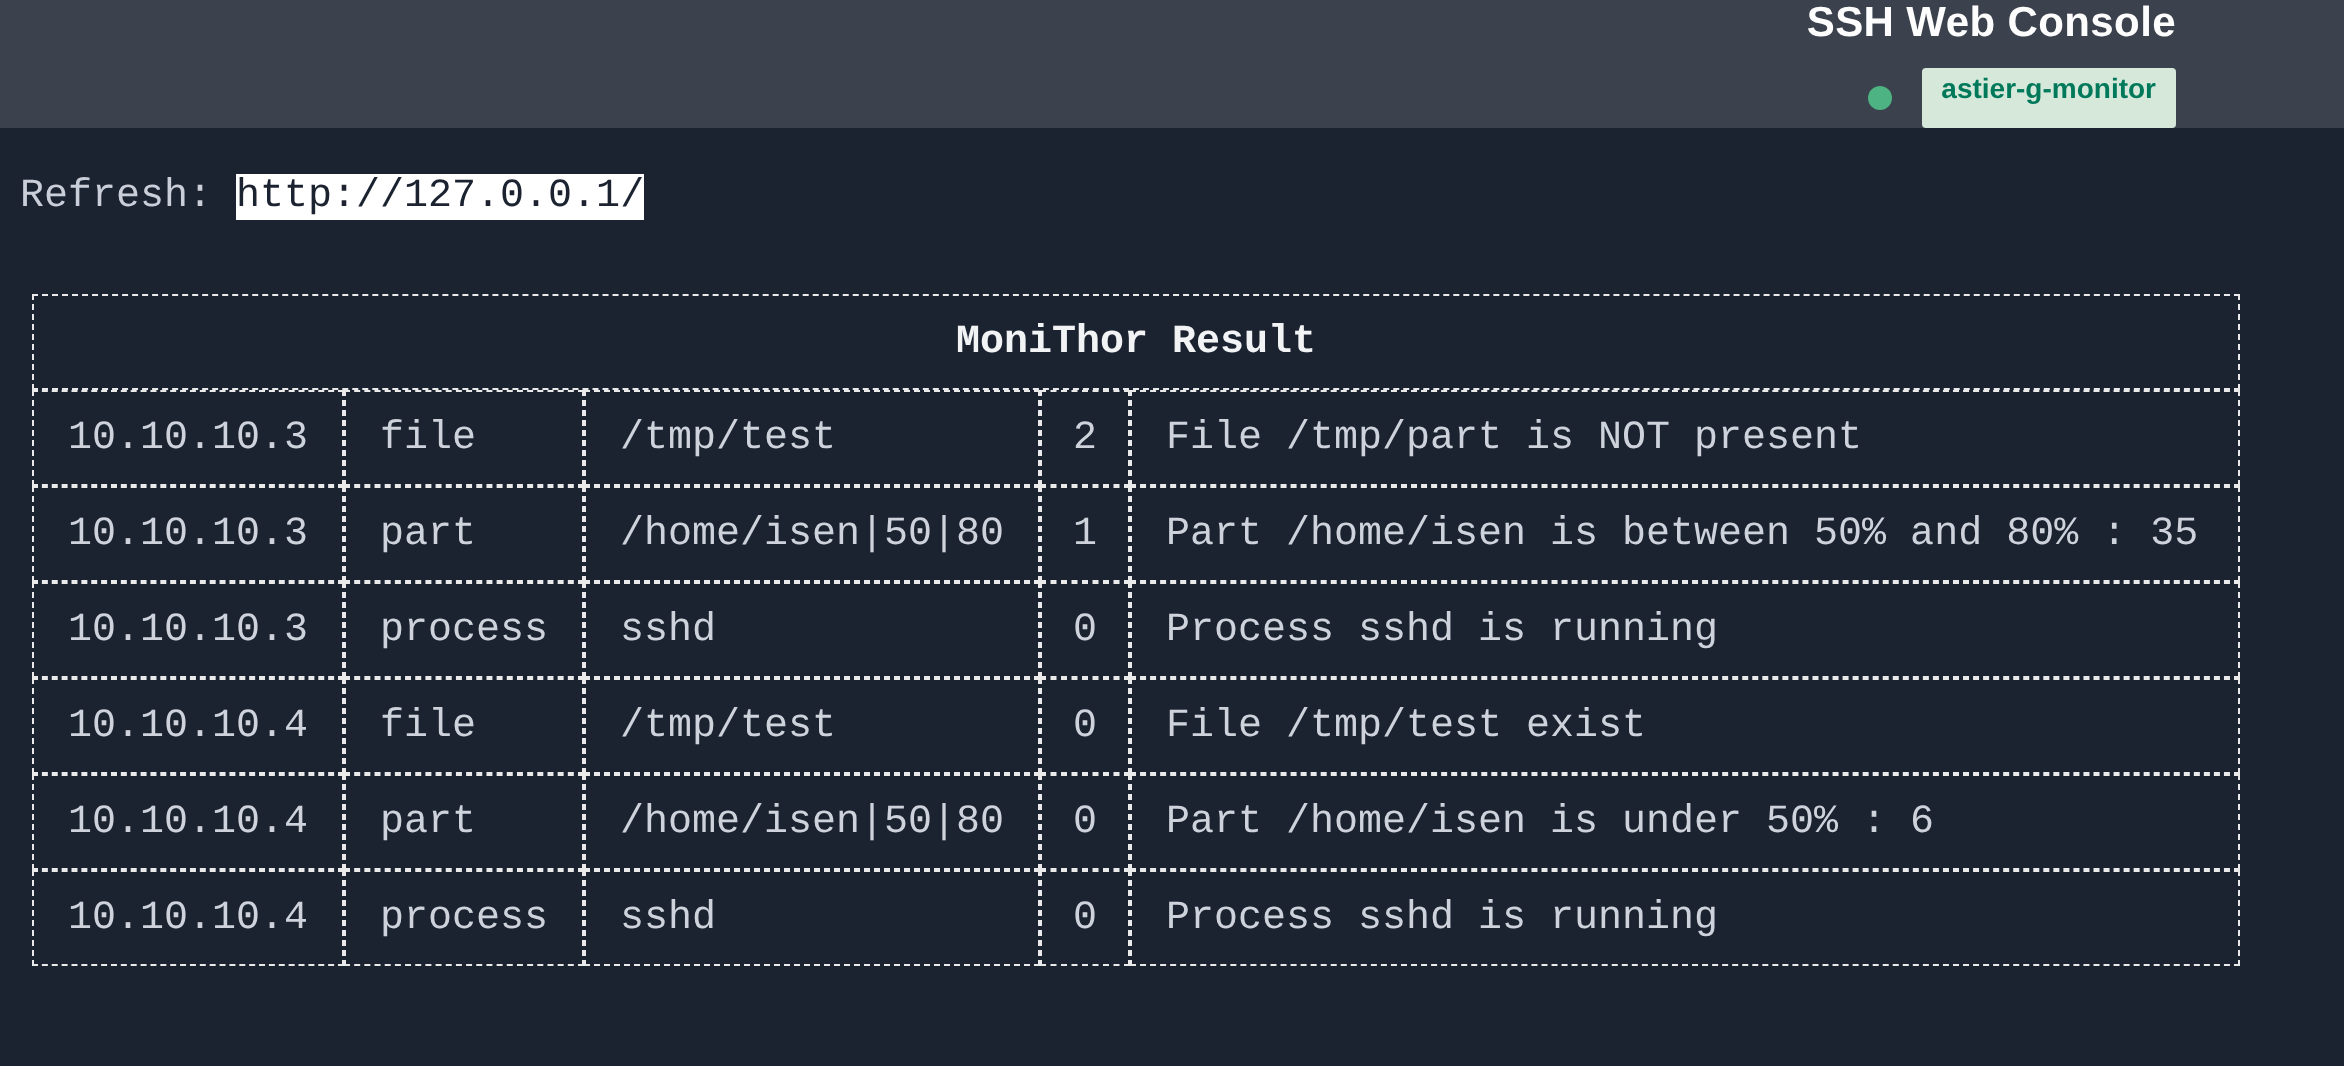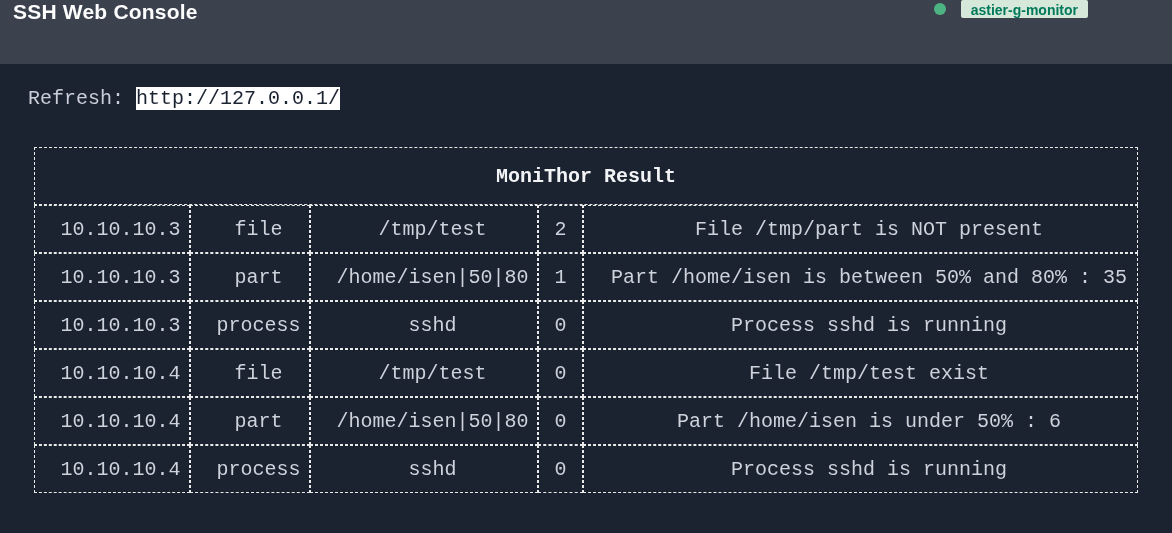--- a/index.html
+++ b/index.html
@@ -18,23 +18,24 @@
   body{
     background:var(--page-bg,#1b2230);
     font-family:"Liberation Mono", monospace;
     color:var(--text,#c9ced8);
   }
   
   .header-bar{
     height:64px;
     background:var(--header-bg,#3b414d);
     display:flex;
-    align-items:flex-start;
+    align-items:flex-end;
     justify-content:space-between;
     padding:0 84px 0 13px;
+    flex-direction:column;
   }
   .page-title{
     font-family:"Liberation Sans", sans-serif;
     font-weight:bold;
     font-size:21px;
     color:#fdfdfd;
     letter-spacing:.2px;
   }
   .header-right{
     display:flex;
@@ -45,26 +46,26 @@
     width:12px;height:12px;border-radius:50%;
     background:var(--status-dot,#4db382);
     display:inline-block;
   }
   .badge{
     font-family:"Liberation Sans", sans-serif;
     font-weight:bold;
     font-size:14px;
     background:var(--badge-bg,#d6e8da);
     color:var(--badge-text,#00795b);
-    padding:3px 10px 0 10px;
+    padding:3px 10px 12px 10px;
     border-radius:2px;
     line-height:1.1;
   }
   
-  .console-body{padding:23px 0 0 28px;}
+  .console-body{padding:23px 0 0 10px;}
   .info-line{
     font-size:20px;
     line-height:24px;
     white-space:pre;
     color:var(--text,#c9ced8);
   }
   .refresh-url{
     background:var(--link-bg,#ffffff);
     color:var(--link-text,#1b2230);
     text-decoration:none;
@@ -79,29 +80,29 @@
     font-size:20px;
   }
   .result-table th,
   .result-table td{
     border:1px dashed var(--table-border,#eaeaea);
     color:#cdd2db;
     white-space:nowrap;
     overflow:hidden;
   }
   .result-table th{
-    height:58px;
+    height:48px;
     font-weight:bold;
     text-align:center;
     color:#f2f3f5;
   }
   .result-table td{
     height:48px;
     padding-left:17px;
-    text-align:center;
+    text-align:left;
   }
   .result-table td.status{
     padding-left:0;
     text-align:center;
   }
   .col-host{width:156px;}
   .col-check{width:120px;}
   .col-param{width:228px;}
   .col-status{width:45px;}
 </style>

